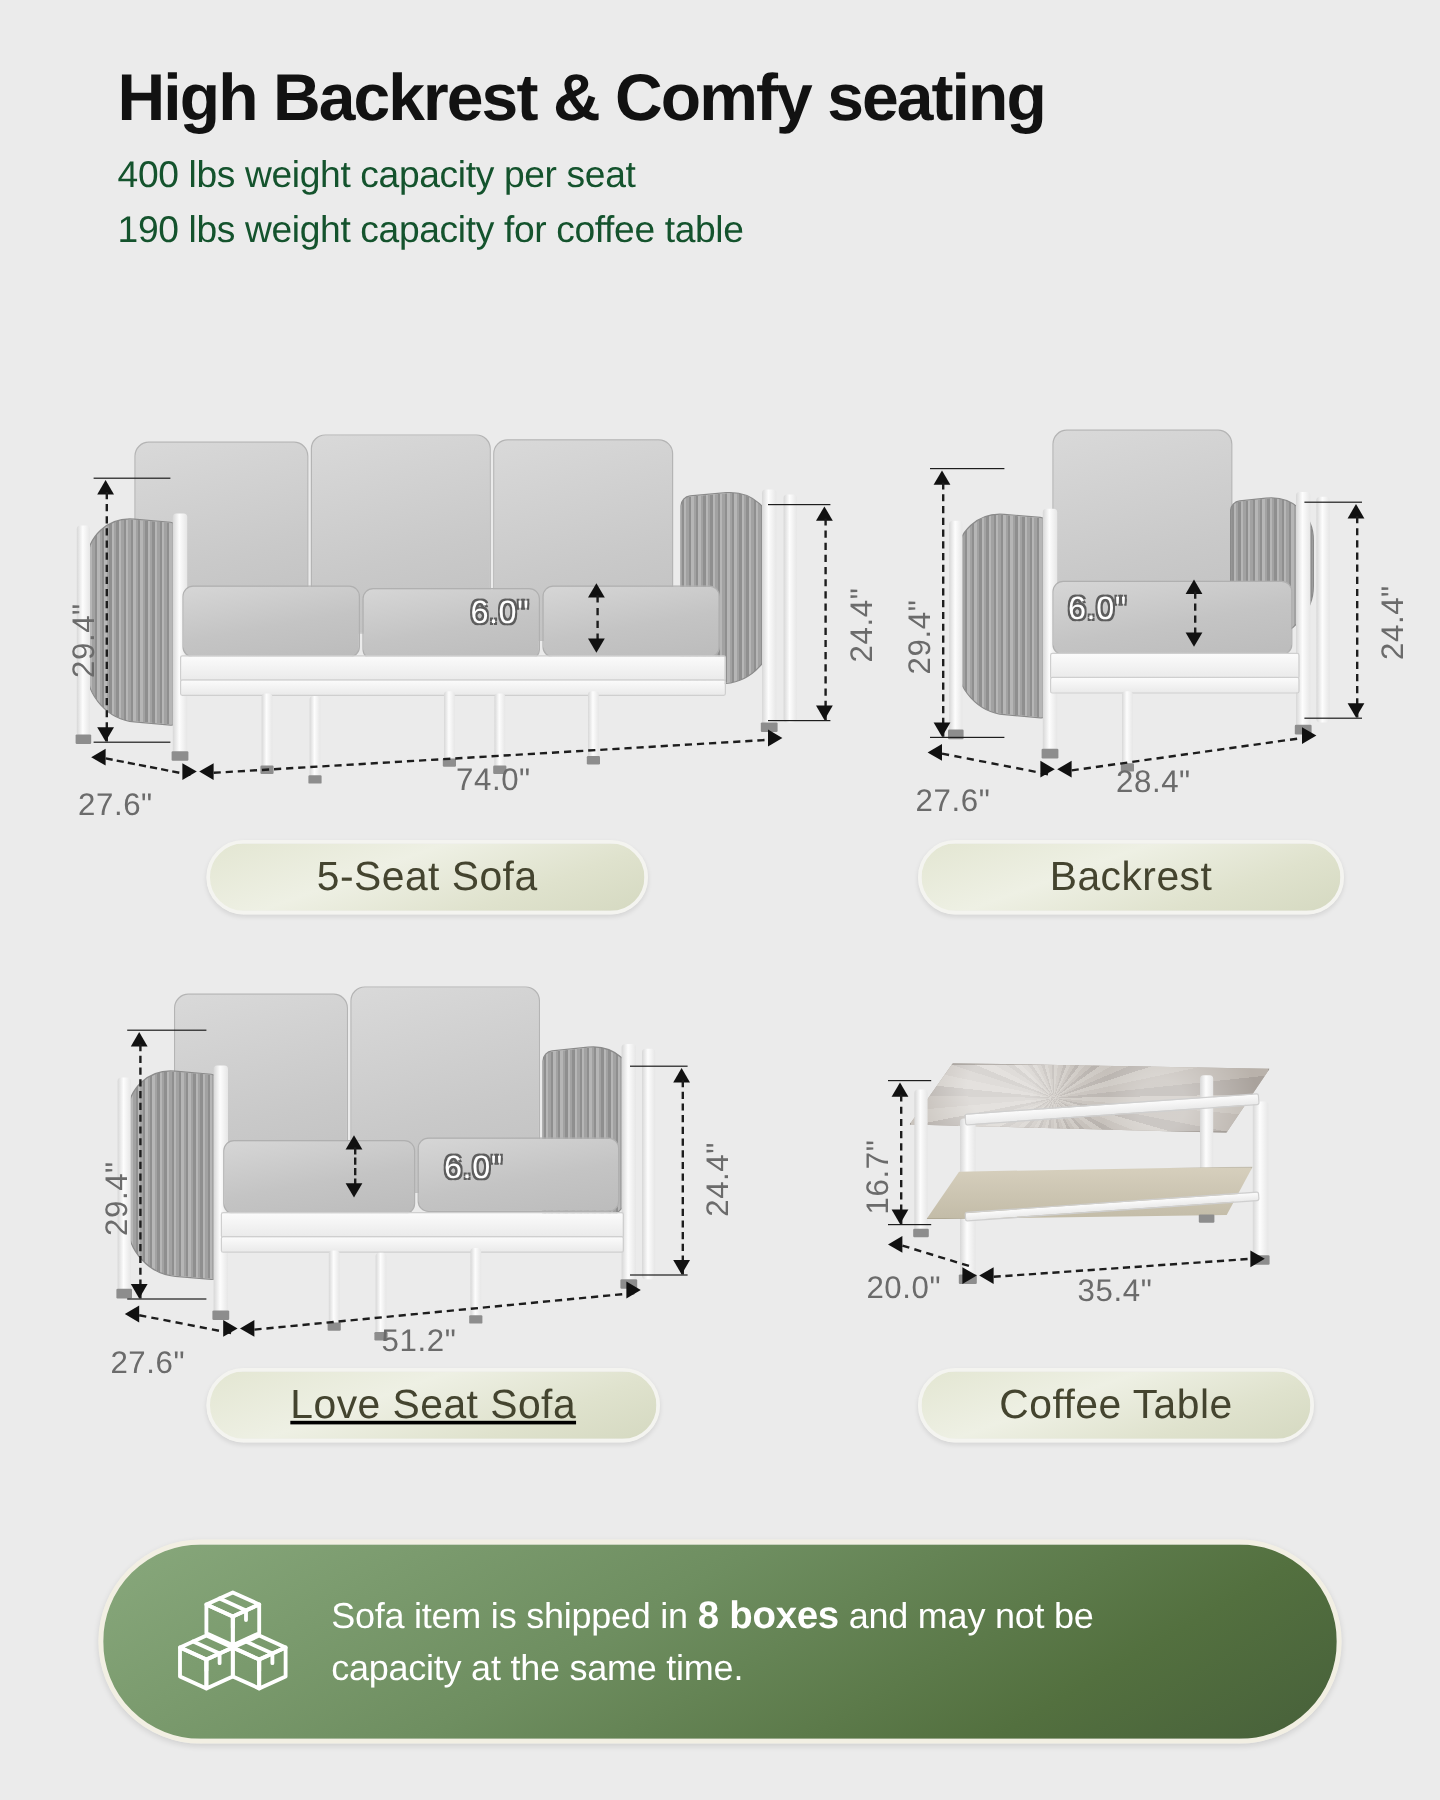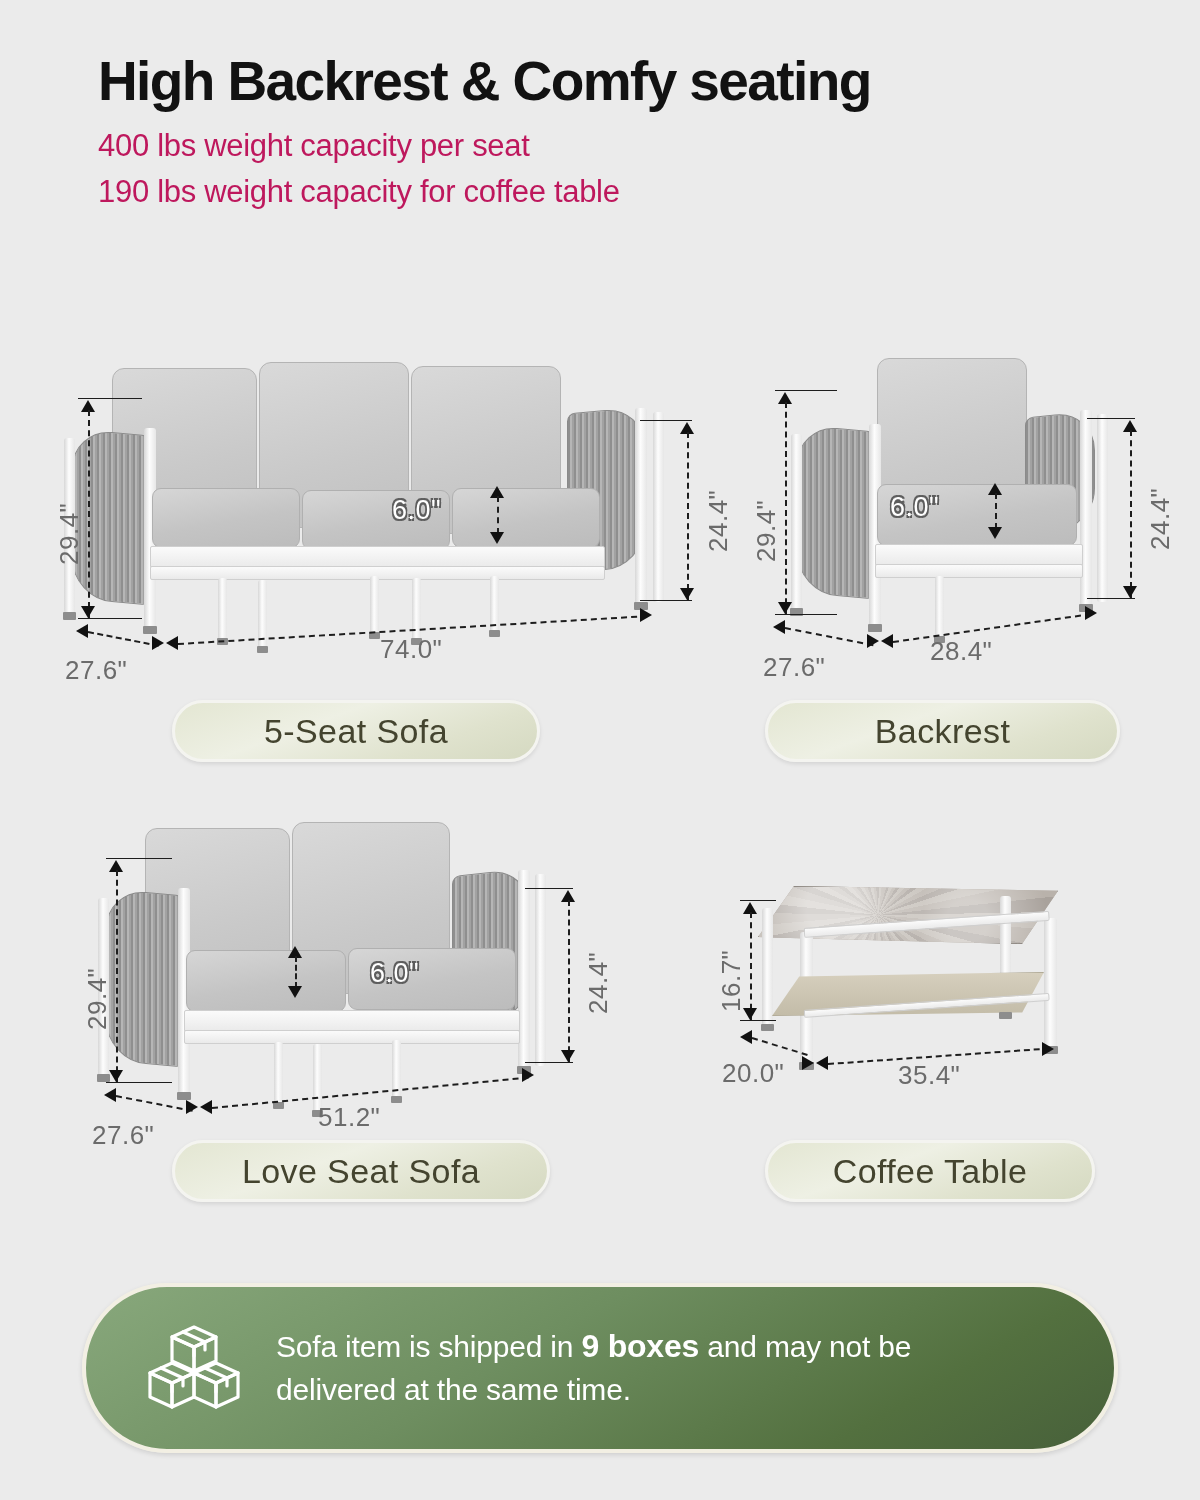--- a/index.html
+++ b/index.html
@@ -11,21 +11,21 @@
   }
   .page { position: relative; width: 1200px; height: 1500px; }
 
   
   .header { position: absolute; left: 58px; top: 52px; width: 1100px; margin-left: 40px; }
   .title {
     font-size: 55px; font-weight: 700; color: #121212;
     letter-spacing: -1.6px; line-height: 1.06; white-space: nowrap;
   }
   .subline {
-    font-size: 31px; color: #be185d; letter-spacing: -0.3px;
+    font-size: 31px; color: #14532d; letter-spacing: -0.3px;
     line-height: 1.42; font-weight: 400; margin-top: 14px;
   }
   .subline.second { margin-top: 2px; }
 
   
   .cell { position: absolute; }
   #cell-sofa     { left: 40px;  top: 340px;  width: 660px; height: 450px; }
   #cell-armchair { left: 735px; top: 340px;  width: 430px; height: 450px; }
   #cell-loveseat { left: 70px;  top: 800px;  width: 600px; height: 430px; }
   #cell-table    { left: 700px; top: 860px;  width: 460px; height: 370px; }
@@ -41,21 +41,21 @@
     border: 3px solid #f4f4f0;
     box-shadow: 0 2px 4px rgba(0,0,0,0.10);
     display: flex; align-items: center; justify-content: center;
   }
   .pill span {
     font-size: 34px; color: #44442f; letter-spacing: 0.4px;
     font-weight: 400; white-space: nowrap;
   }
   #pill-sofa     { left: 172px; top: 700px; width: 368px; }
   #pill-armchair { left: 765px; top: 700px; width: 355px; }
-  #pill-loveseat { left: 172px; top: 1140px; width: 378px; }
+  #pill-loveseat { left: 172px; top: 1140px; width: 378px; text-decoration: underline; }
   #pill-table    { left: 765px; top: 1140px; width: 330px; }
   .post   { position: absolute; background: linear-gradient(90deg,#d7d7d7,#fdfdfd 45%,#e6e6e6); border-radius: 3px; }
   .foot   { position: absolute; background: #8d8d8d; border-radius: 1px; }
   .cushion{
     position: absolute; border-radius: 9px;
     background: linear-gradient(170deg,#d6d6d6,#c4c4c4 55%,#bcbcbc);
     border: 1px solid #b0b0b0;
   }
   .backcush {
     position: absolute; border-radius: 12px 12px 7px 7px;
@@ -384,18 +384,18 @@
         <path d="M24 60 L24 69"></path>
 
         <path d="M68 40 L90 50 L68 60 L46 50 Z"></path>
         <path d="M46 50 L46 74 L68 84 L68 60 Z"></path>
         <path d="M90 50 L90 74 L68 84 L68 60 Z"></path>
         <path d="M57 45 L79 55 L79 63"></path>
         <path d="M68 60 L68 69"></path>
       </svg>
     </div>
     <div class="text">
-      <span>Sofa item is shipped in </span><b>9 boxes</b><span> and may not be</span><br>
-      <span>delivered at the same time.</span>
+      <span>Sofa item is shipped in </span><b>8 boxes</b><span> and may not be</span><br>
+      <span>capacity at the same time.</span>
     </div>
   </div>
 
 </div>
 
 </body></html>

